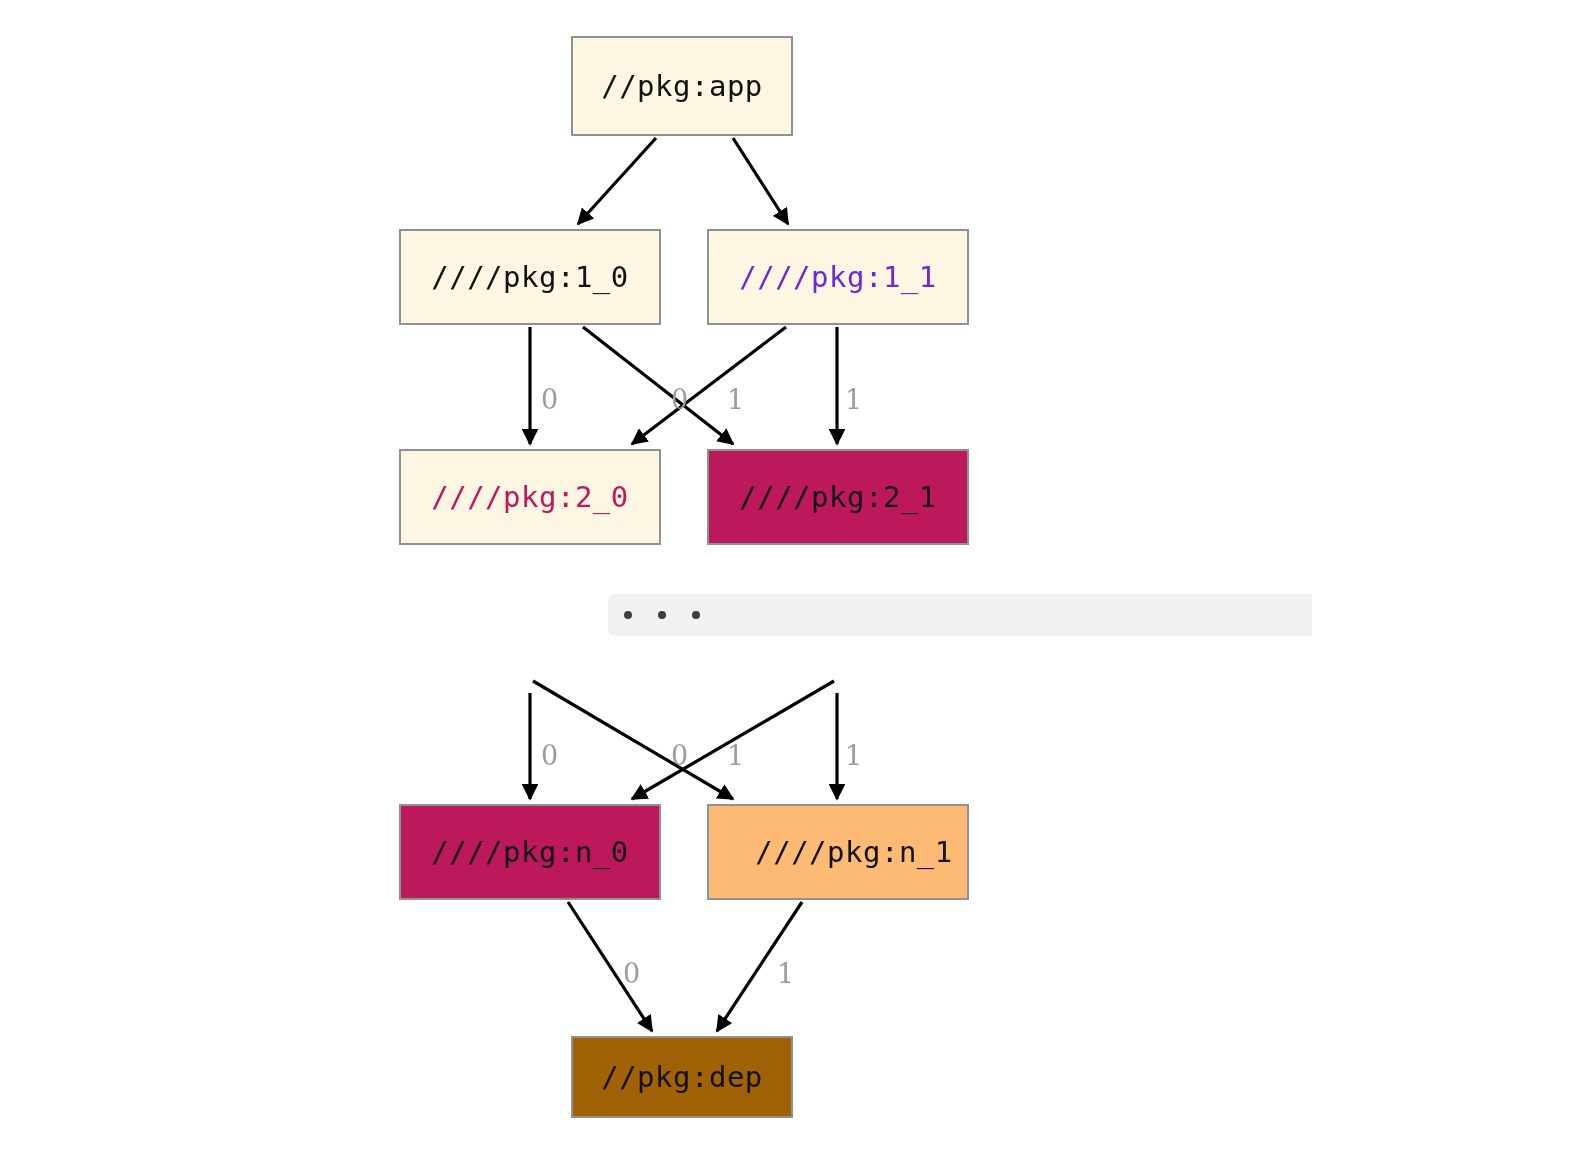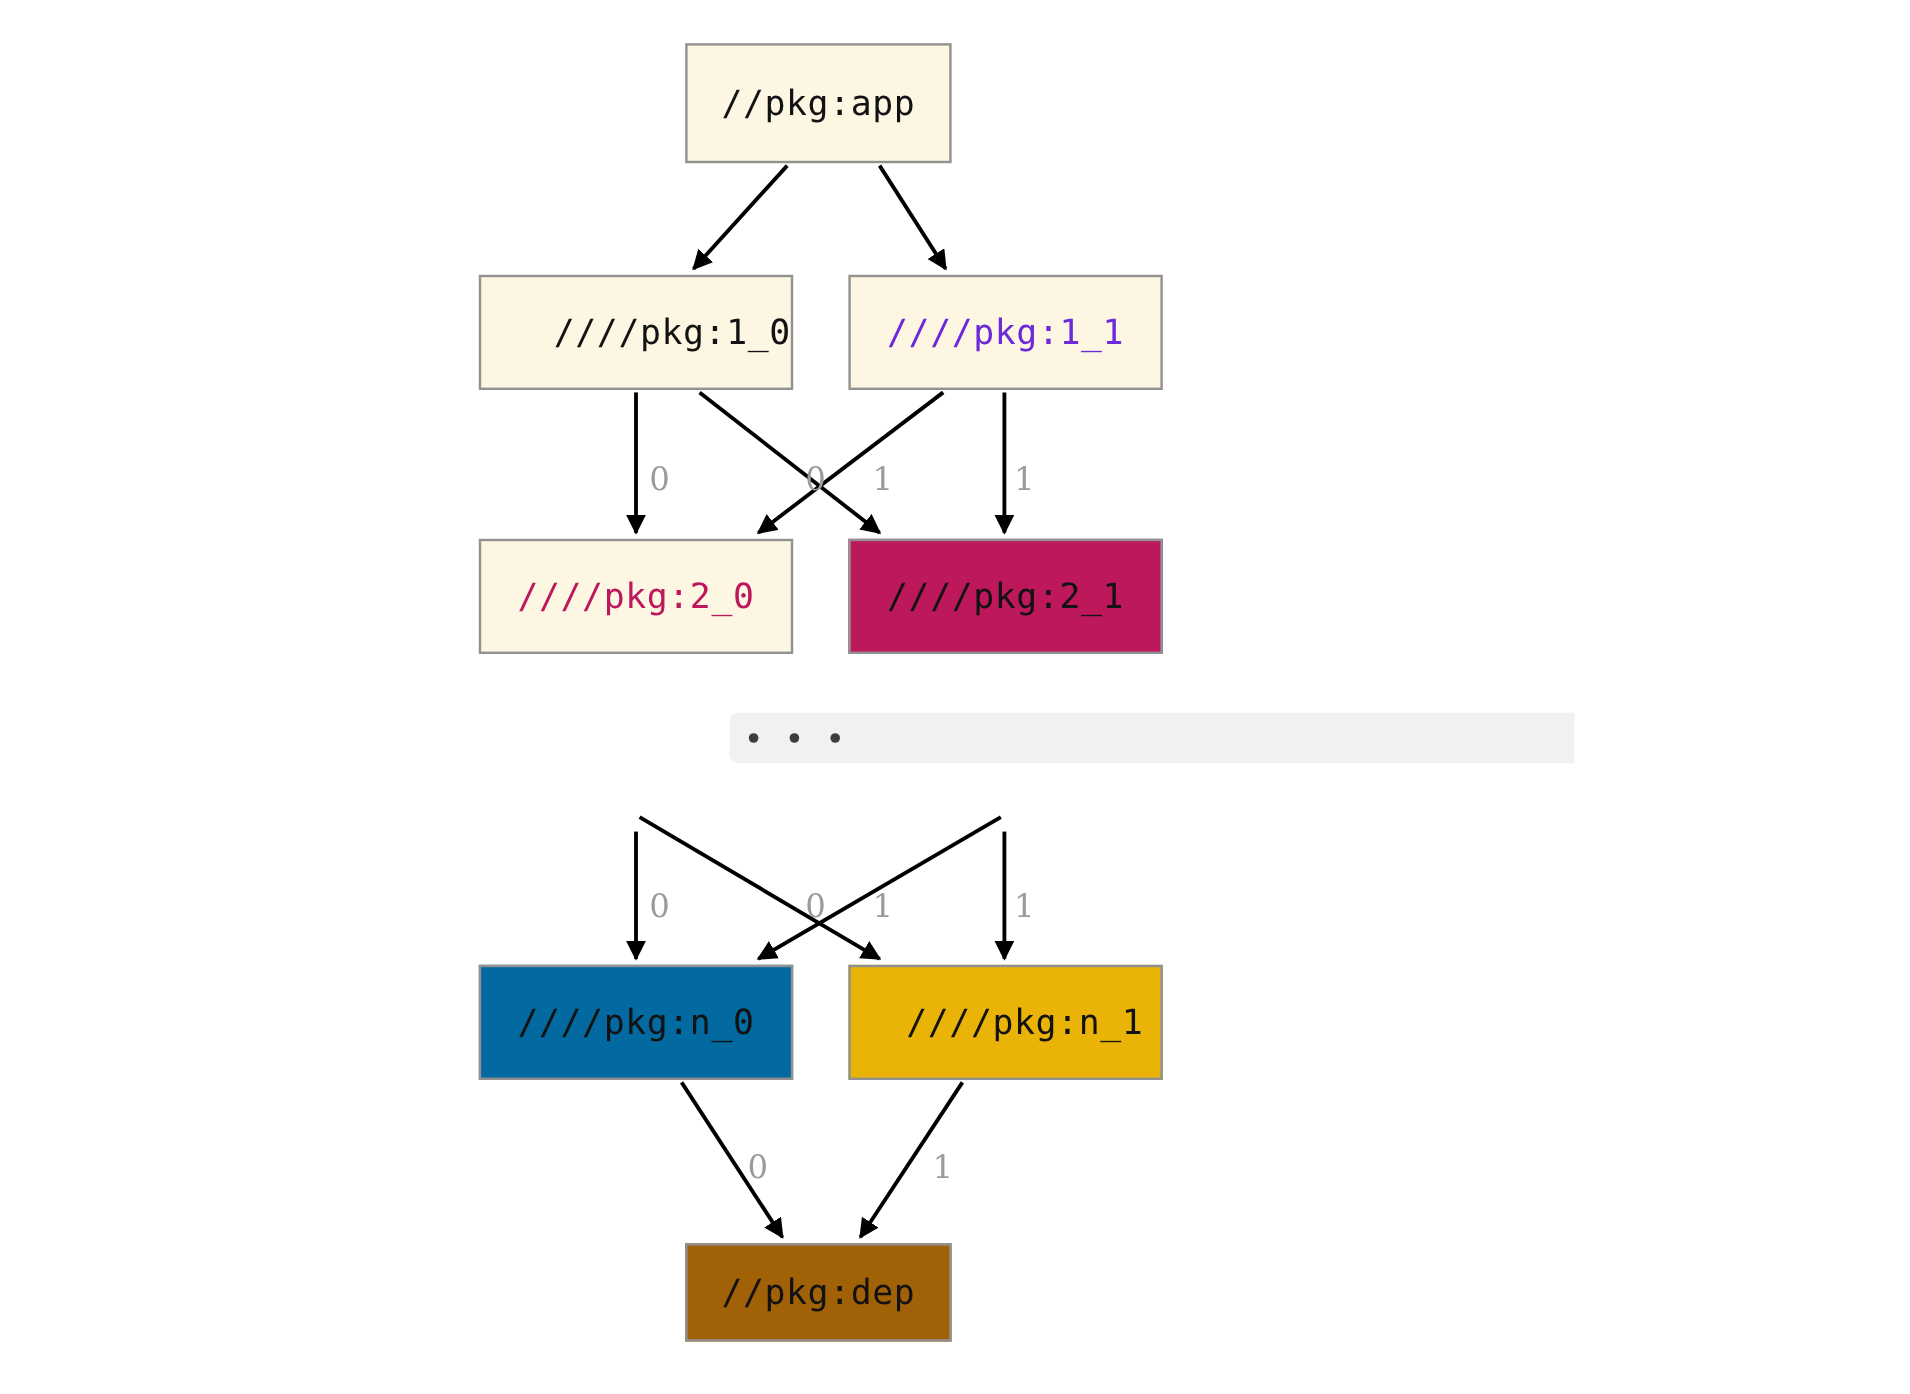--- a/index.html
+++ b/index.html
@@ -93,36 +93,36 @@
         <line x1="837" y1="693" x2="837" y2="799" stroke="#000000" stroke-width="3.2" marker-end="url(#arrowhead)"></line>
         <line x1="568" y1="902" x2="652" y2="1031" stroke="#000000" stroke-width="3.2" marker-end="url(#arrowhead)"></line>
         <line x1="802" y1="902" x2="717" y2="1031" stroke="#000000" stroke-width="3.2" marker-end="url(#arrowhead)"></line>
       </g>
   </svg>
 
   <div id="nodes-layer">
       <div class="node-box" style="left: 571px; top: 36px; width: 222px; height: 100px; background: rgb(253, 246, 227); border-color: rgb(145, 145, 145);">
         <span class="node-label" style="color: rgb(18, 18, 18);">//pkg:app</span>
       </div>
-      <div class="node-box" style="left: 399px; top: 229px; width: 262px; height: 96px; background: rgb(253, 246, 227); border-color: rgb(145, 145, 145); justify-content: flex-end;">
+      <div class="node-box" style="left: 399px; top: 229px; width: 262px; height: 96px; background: rgb(253, 246, 227); border-color: rgb(145, 145, 145);">
         <span class="node-label" style="color: rgb(18, 18, 18);">////pkg:1_0</span>
       </div>
       <div class="node-box" style="left: 707px; top: 229px; width: 262px; height: 96px; background: rgb(253, 246, 227); border-color: rgb(145, 145, 145);">
         <span class="node-label" style="color: #6d28d9;">////pkg:1_1</span>
       </div>
       <div class="node-box" style="left: 399px; top: 449px; width: 262px; height: 96px; background: rgb(253, 246, 227); border-color: rgb(145, 145, 145);">
         <span class="node-label" style="color: #be185d;">////pkg:2_0</span>
       </div>
       <div class="node-box" style="left: 707px; top: 449px; width: 262px; height: 96px; background: #be185d; border-color: rgb(145, 145, 145);">
         <span class="node-label" style="color: rgb(18, 18, 18);">////pkg:2_1</span>
       </div>
-      <div class="node-box" style="left: 399px; top: 804px; width: 262px; height: 96px; background: #0369a1; border-color: rgb(145, 145, 145);">
+      <div class="node-box" style="left: 399px; top: 804px; width: 262px; height: 96px; background: #be185d; border-color: rgb(145, 145, 145);">
         <span class="node-label" style="color: rgb(18, 18, 18);">////pkg:n_0</span>
       </div>
-      <div class="node-box" style="left: 707px; top: 804px; width: 262px; height: 96px; background: #eab308; border-color: rgb(145, 145, 145); padding-left: 32px;">
+      <div class="node-box" style="left: 707px; top: 804px; width: 262px; height: 96px; background: #fdba74; border-color: rgb(145, 145, 145); padding-left: 32px;">
         <span class="node-label" style="color: rgb(18, 18, 18);">////pkg:n_1</span>
       </div>
       <div class="node-box" style="left: 571px; top: 1036px; width: 222px; height: 82px; background: #a16207; border-color: rgb(145, 145, 145);">
         <span class="node-label" style="color: rgb(18, 18, 18);">//pkg:dep</span>
       </div>
     </div>
 
   <div id="edge-labels-layer">
       <div class="edge-label" style="left: 541px; top: 386px; color: rgb(155, 155, 155);">0</div>
       <div class="edge-label" style="left: 671px; top: 386px; color: rgb(155, 155, 155);">0</div>

